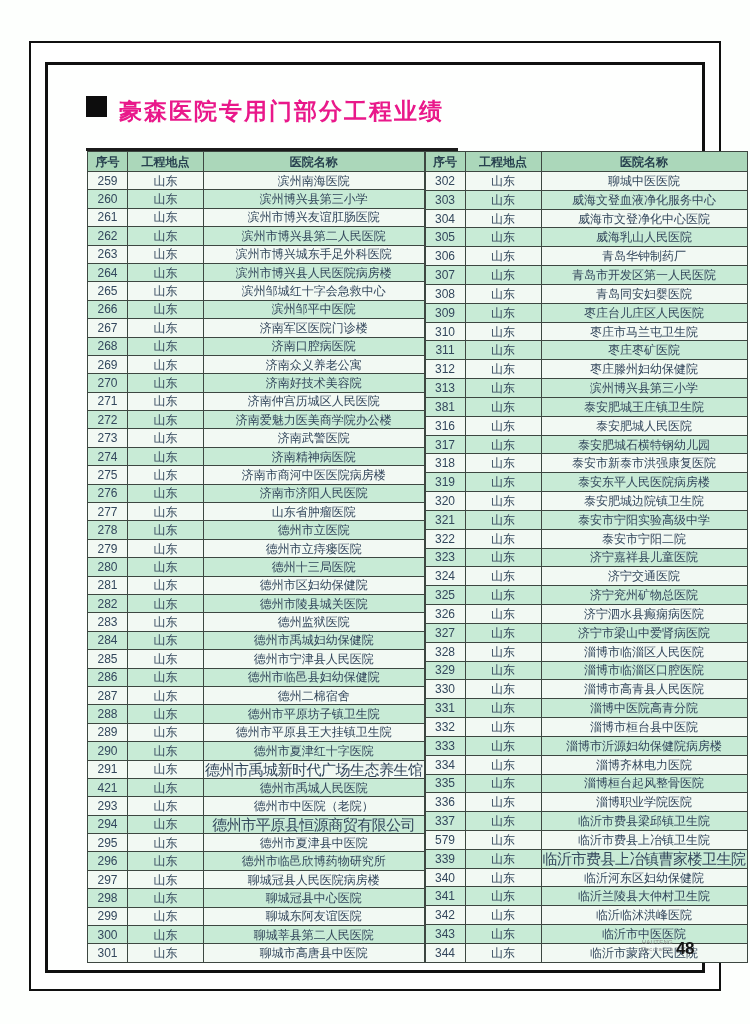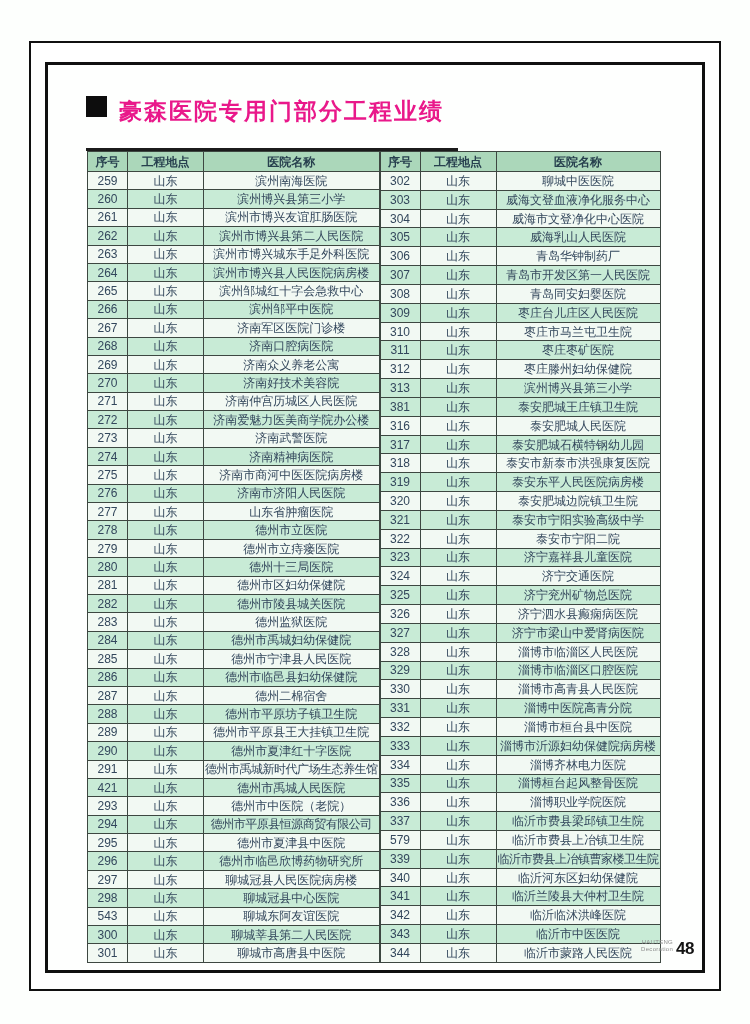--- a/index.html
+++ b/index.html
@@ -67,21 +67,21 @@
     line-height:1;
   }
   table.perf th {
     background:var(--header-green,#abd7ba);
     font-weight:bold;
     color:#27404e;
     height:19px;
   }
   table.perf tr.base td { background:var(--row-light,#f2f9f3); }
   table.perf tr.alt  td { background:var(--row-green,#c8ebd6); }
-  table.perf td.tight { font-size:12px; letter-spacing:-0.5px; }
+  table.perf td.tight { font-size:15px; letter-spacing:-0.5px; }
   .footer {
     position:absolute; right:56px; top:939px;
     display:flex; align-items:flex-start; gap:3px;
   }
   .footer-brand {
     font-size:6px; line-height:1.2;
     color:#8d8d8d; text-align:right;
     letter-spacing:0.3px;
   }
   .footer-page {
@@ -310,21 +310,21 @@
             <td>297</td>
             <td>山东</td>
             <td>聊城冠县人民医院病房楼</td>
           </tr>
           <tr class="alt">
             <td>298</td>
             <td>山东</td>
             <td>聊城冠县中心医院</td>
           </tr>
           <tr class="base">
-            <td>543</td>
+            <td>299</td>
             <td>山东</td>
             <td>聊城东阿友谊医院</td>
           </tr>
           <tr class="alt">
             <td>300</td>
             <td>山东</td>
             <td>聊城莘县第二人民医院</td>
           </tr>
           <tr class="base">
             <td>301</td>

